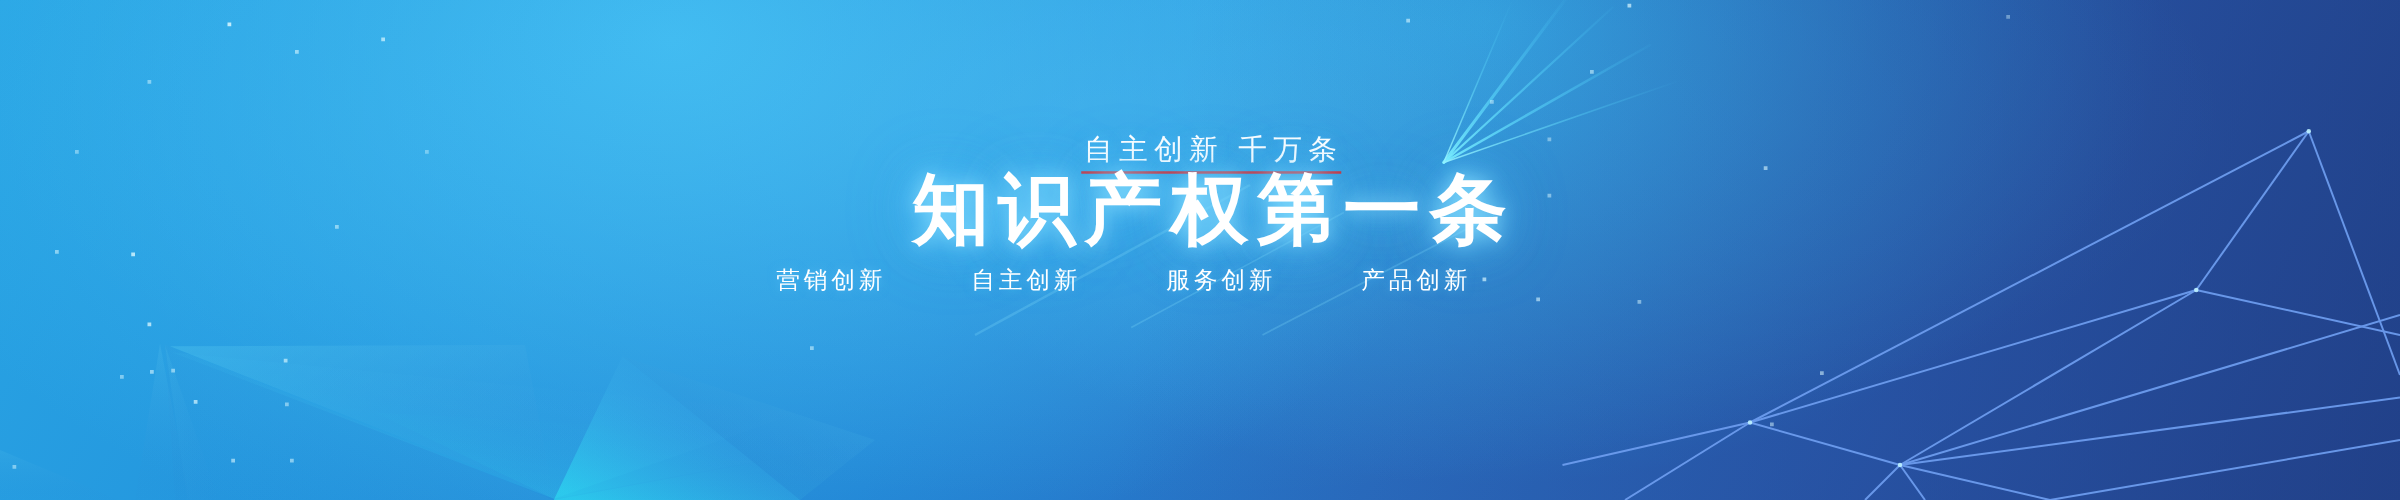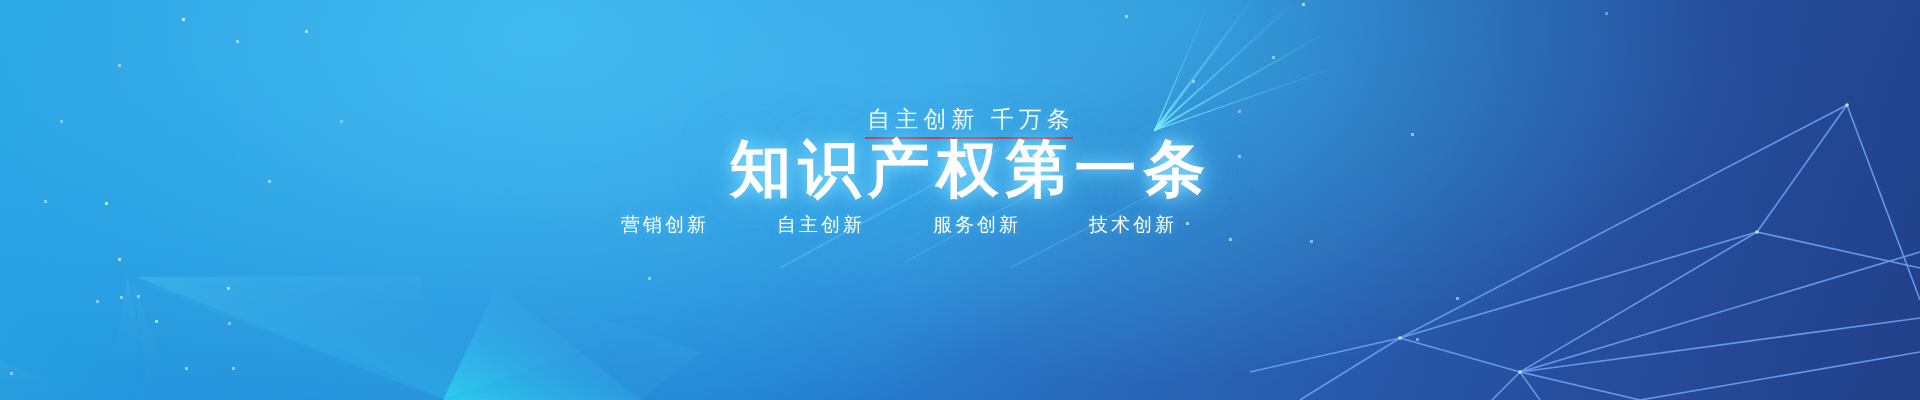--- a/index.html
+++ b/index.html
@@ -279,17 +279,17 @@
     </div>
 
     <div class="title-wrap">
       <span class="title">知识产权第一条</span>
     </div>
 
     <div class="keywords">
       <span class="keyword">营销创新</span>
       <span class="keyword">自主创新</span>
       <span class="keyword">服务创新</span>
-      <span class="keyword">技术创新</span>
+      <span class="keyword">产品创新</span>
     </div>
 
   </div>
 </div>
 
 </body></html>

